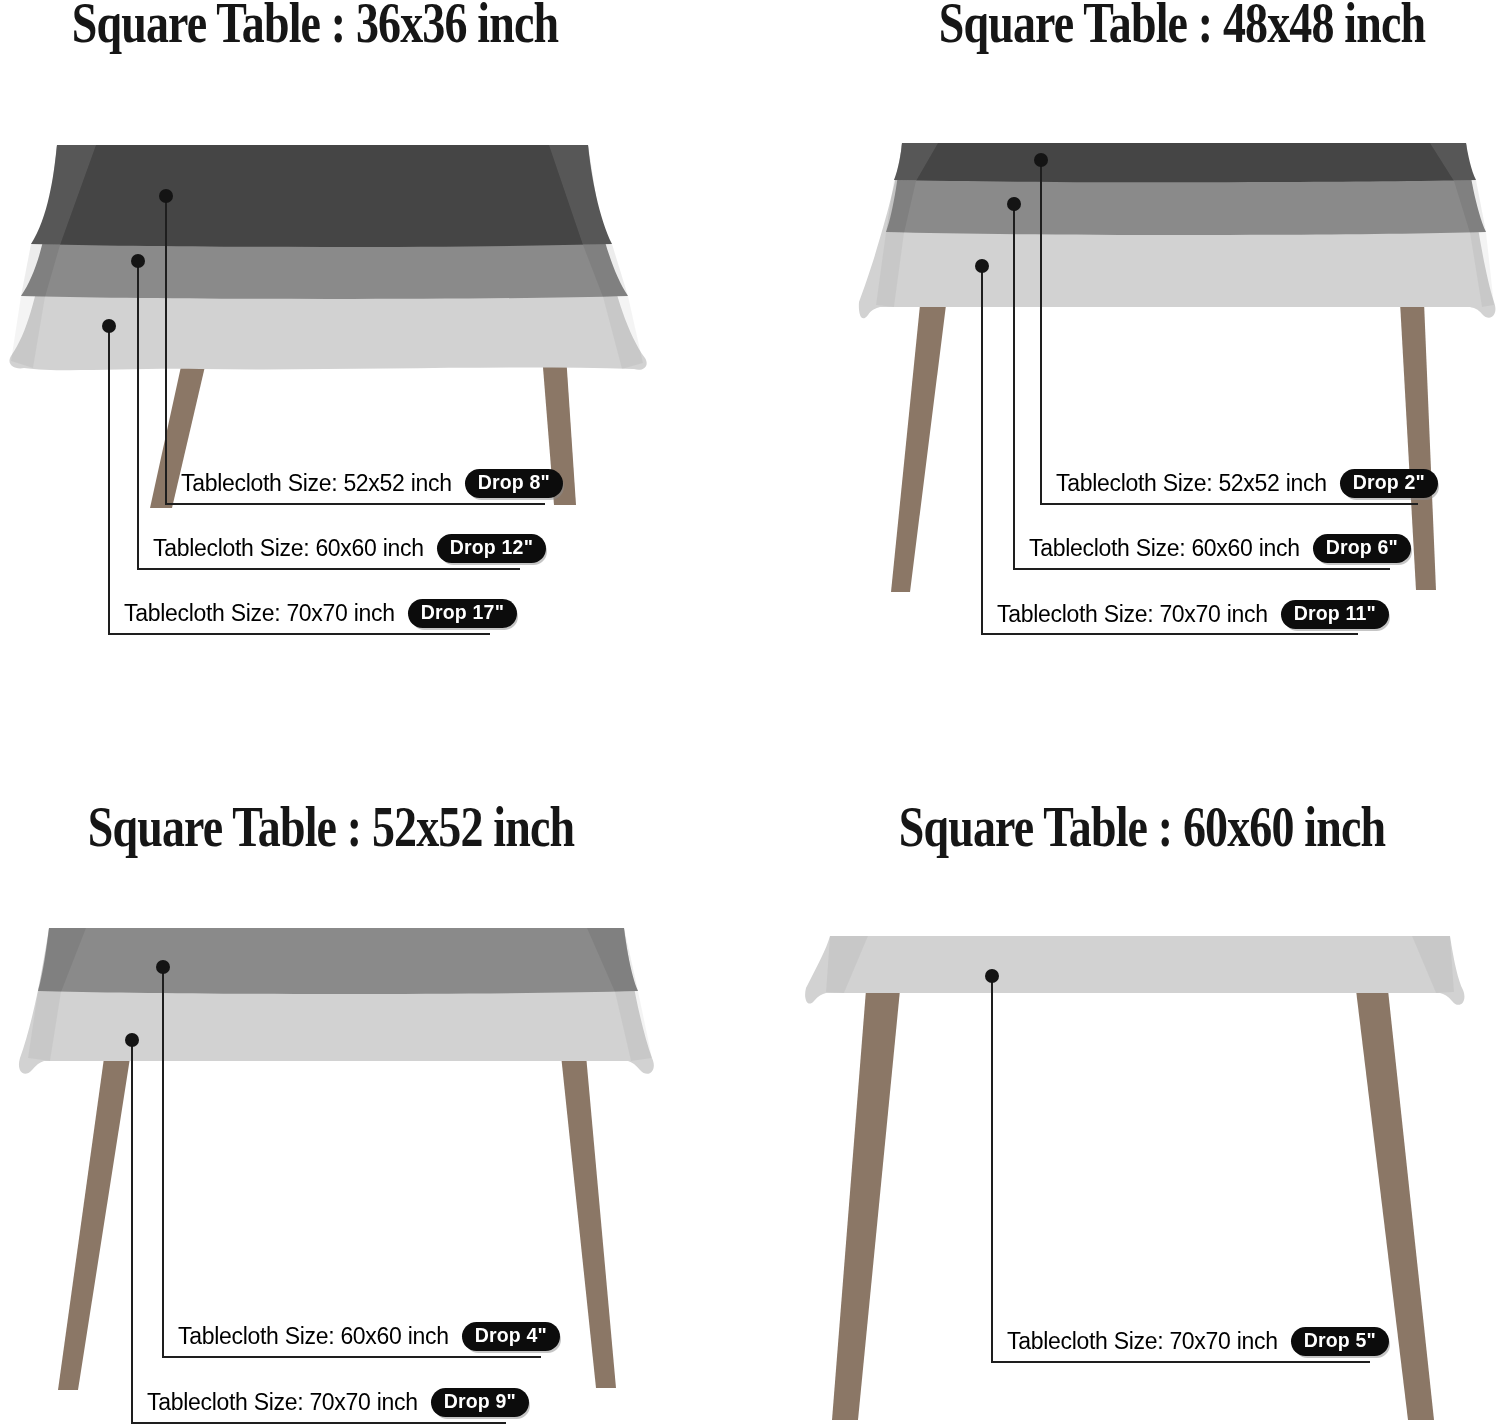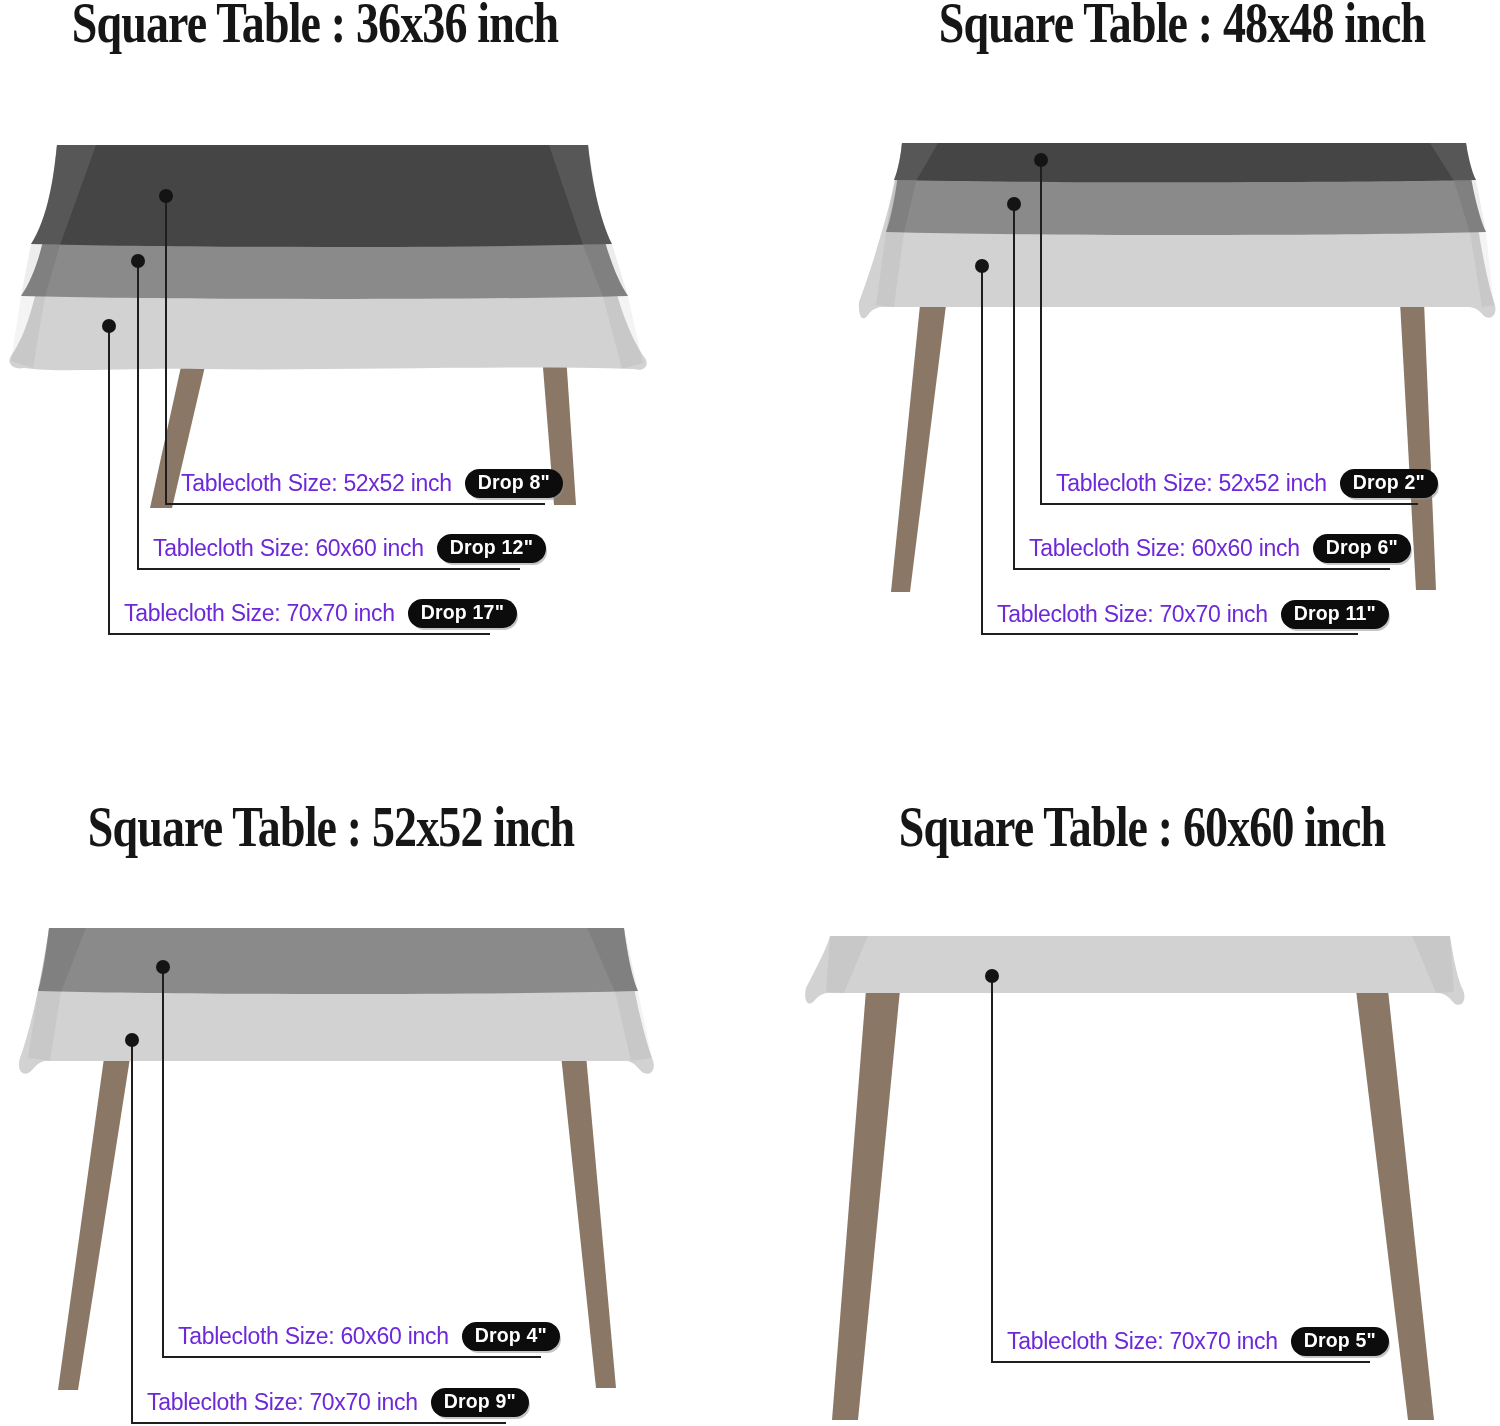--- a/index.html
+++ b/index.html
@@ -21,21 +21,21 @@
   }
   .leader .dot{
     position:absolute;left:-8px;top:-8px;width:14px;height:14px;
     border-radius:50%;background:#141414;
   }
   .callout{
     position:absolute;display:flex;align-items:center;gap:13px;
     height:36px;white-space:nowrap;
   }
   .callout .txt{
-    font-size:23px;letter-spacing:-0.3px;color:#6d28d9;
+    font-size:23px;letter-spacing:-0.3px;color:#000000;
   }
   .callout .pill{
     background:#0c0c0c;color:#ffffff;font-weight:700;font-size:19.5px;
     padding:2px 13px 4px 13px;border-radius:16px;letter-spacing:0.2px;
     box-shadow:2px 3px 0 -1px rgba(140,140,140,0.5);
   }
 </style>
 </head>
 <body>
 

